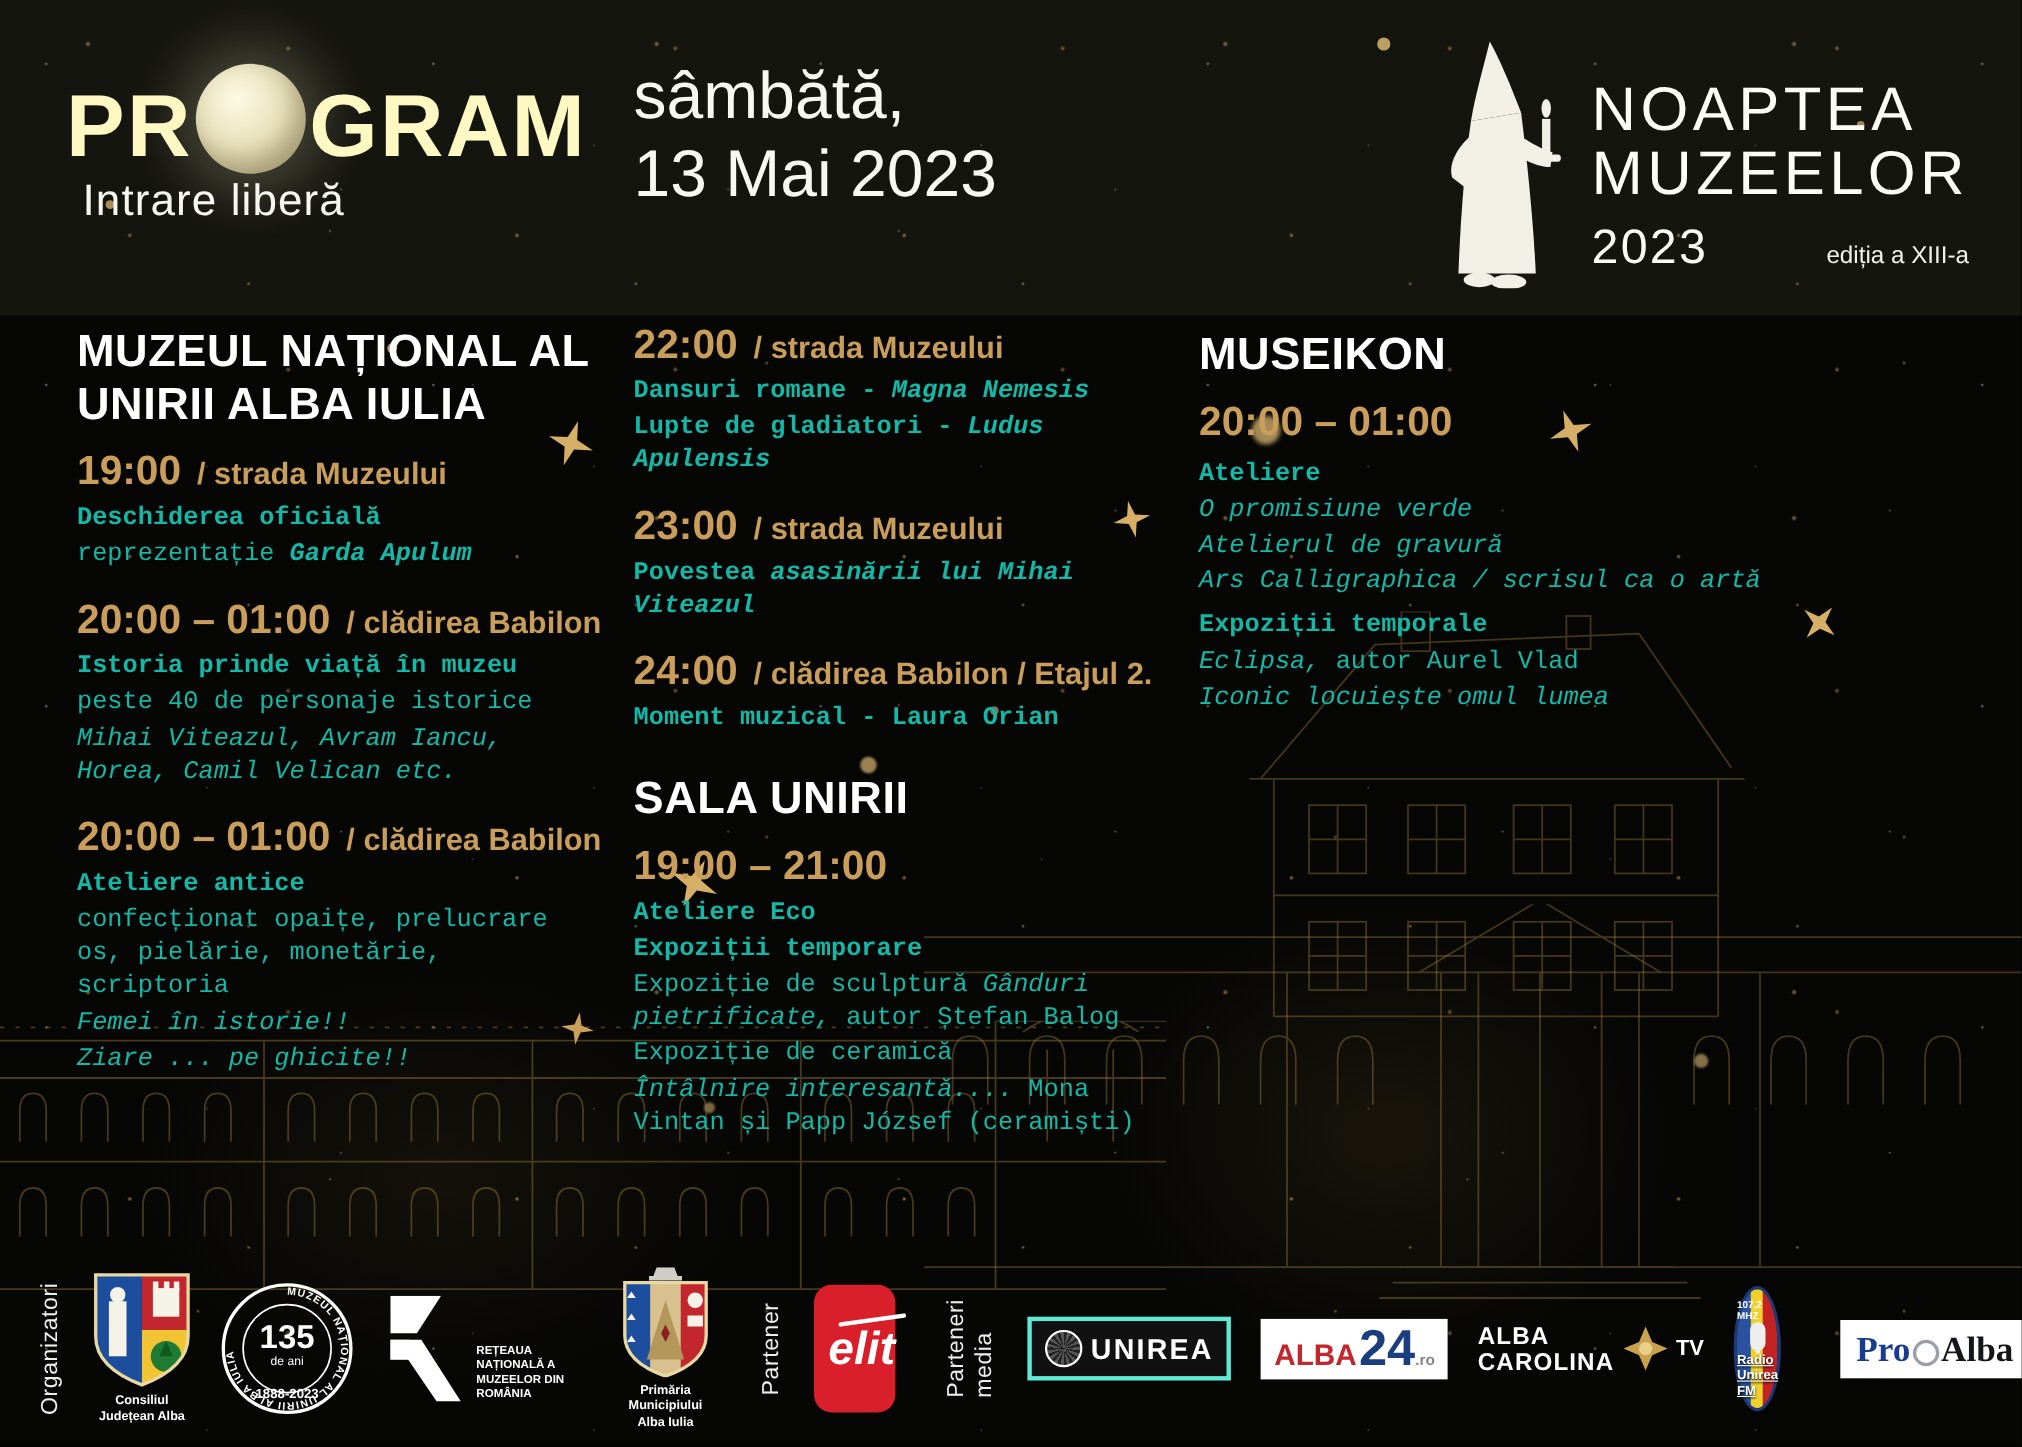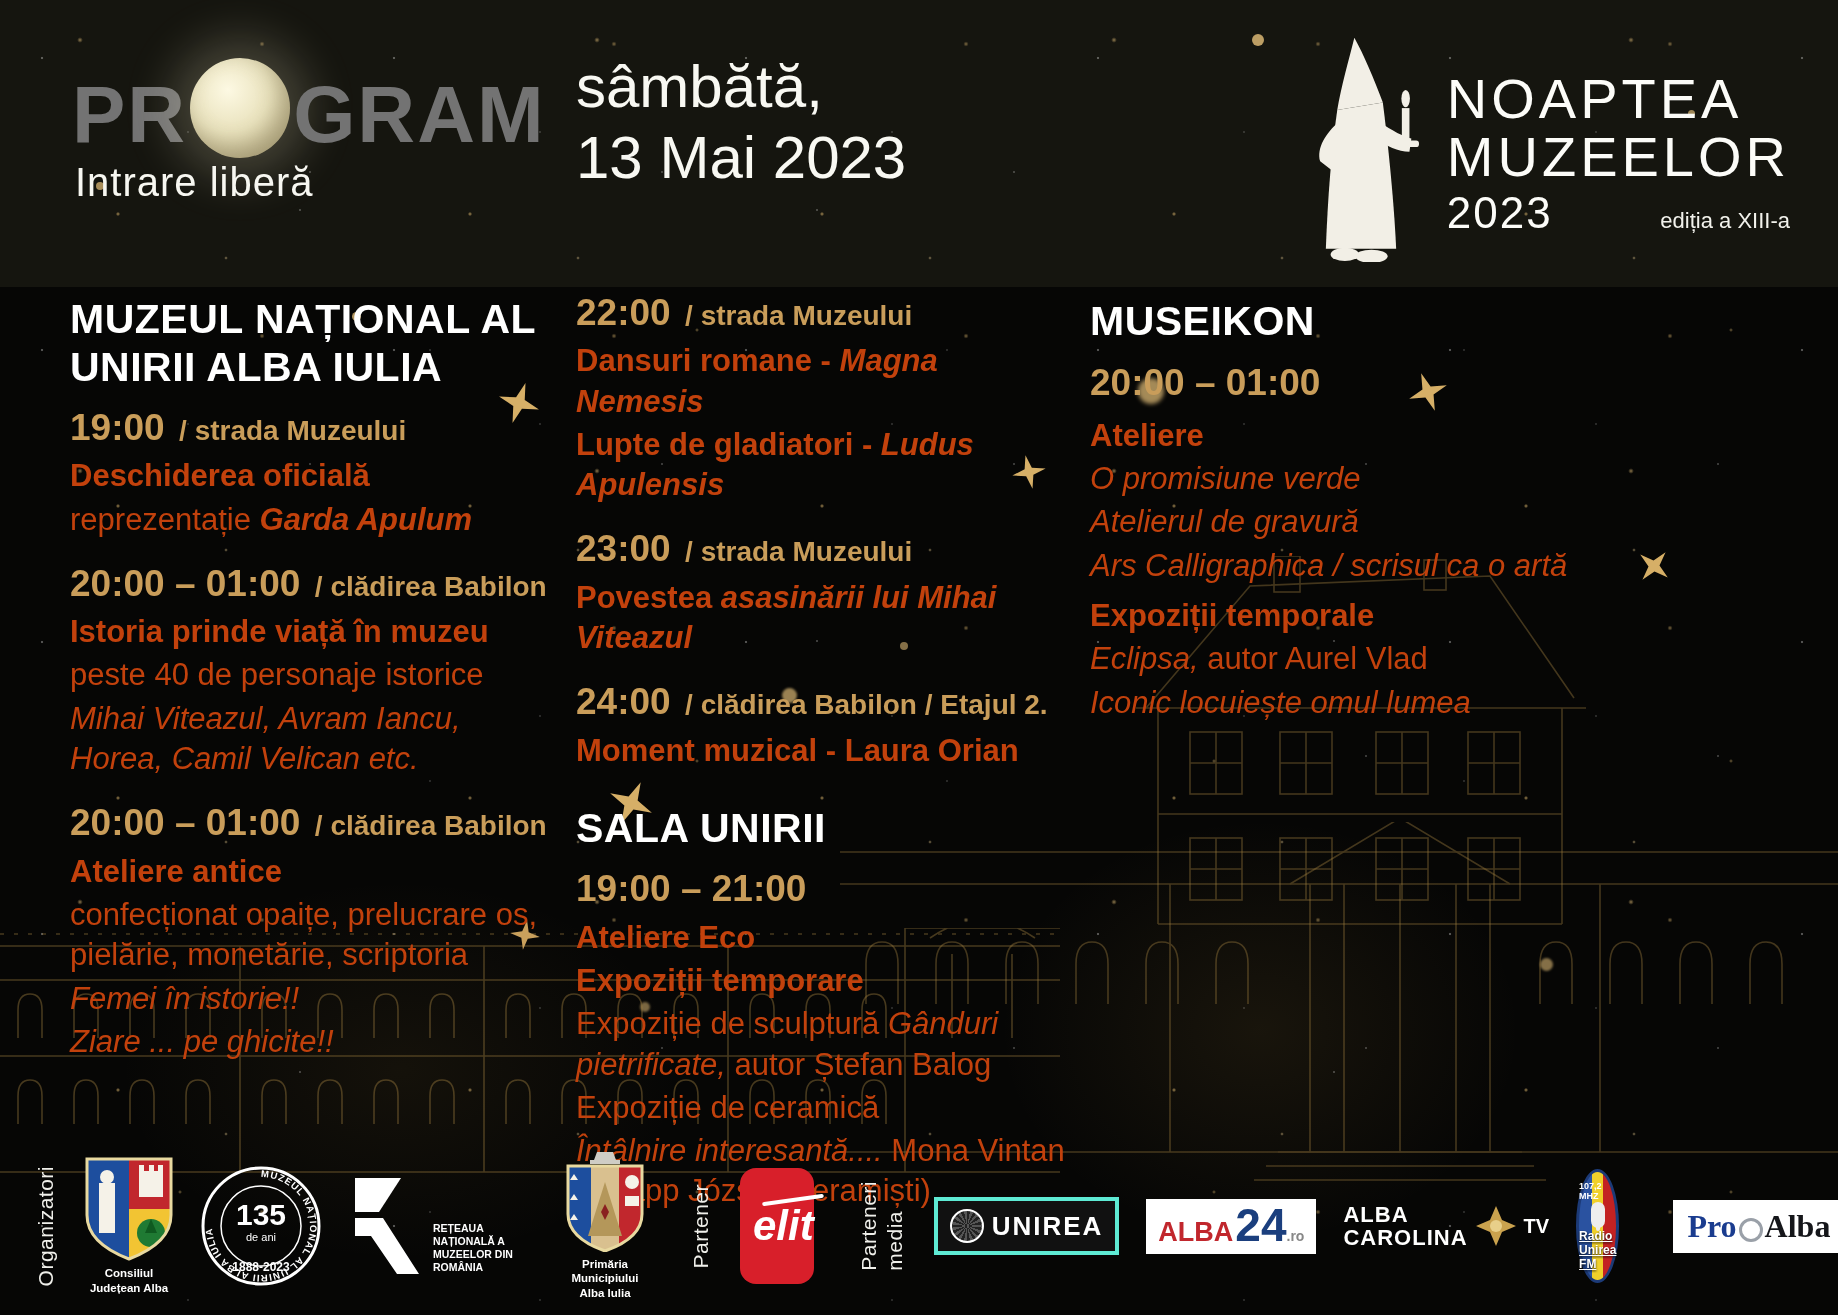--- a/index.html
+++ b/index.html
@@ -30,51 +30,51 @@
       radial-gradient(2px 2px at 180px 330px, rgba(212,176,106,.6), transparent 100%);
   }
   .dot{position:absolute; border-radius:50%; background:#d9b673; pointer-events:none; z-index:1;}
   .sparkle{position:absolute; z-index:2; pointer-events:none;}
   .glow{position:absolute; pointer-events:none; z-index:0;}
   
   .band-top{position:absolute; top:0; left:0; right:0; height:287px; background:#15150f; z-index:0;}
   
   .hdr{position:absolute; z-index:5;}
   .program-title{
-    position:absolute; left:72px; top:58px; z-index:5;
-    font-size:80px; font-weight:700; letter-spacing:2px; color:#737373; white-space:nowrap;
+    position:absolute; left:60px; top:58px; z-index:5;
+    font-size:80px; font-weight:700; letter-spacing:2px; color:#fef9c3; white-space:nowrap;
   }
   .moon{
     display:inline-block; width:100px; height:100px; border-radius:50%;
     vertical-align:-16px; margin:0 3px;
     background:radial-gradient(circle at 38% 32%, #fdf9e3 0%, #e9e2bd 45%, #cfc49a 75%, #b3a87f 100%);
     box-shadow:0 0 46px 20px rgba(240,230,195,.22), inset -8px -10px 22px rgba(120,110,80,.45);
   }
   .free-entry{position:absolute; left:75px; top:160px; z-index:5; font-size:40px; font-weight:400; color:#f7f7f1; letter-spacing:1px;}
   .date-block{position:absolute; left:576px; top:52px; z-index:5; font-size:60px; line-height:1.18; font-weight:400; color:#f8f8f2;}
   .brand{position:absolute; right:48px; top:34px; z-index:5; display:flex; align-items:flex-start; gap:22px;}
   .brand-text{padding-top:36px;}
   .brand-line{font-size:56px; font-weight:400; letter-spacing:4px; line-height:1.04; color:#fcfcf8;}
-  .brand-row{display:flex; align-items:baseline; justify-content:space-between; margin-top:2px;gap:36px;}
+  .brand-row{display:flex; align-items:baseline; justify-content:space-between; margin-top:14px;gap:36px;}
   .brand-year{font-size:44px; letter-spacing:2px; color:#fcfcf8;}
   .brand-edition{font-size:22px; color:#f2f2ec;}
   
   .col{position:absolute; z-index:5;}
   .col1{left:70px; top:296px; width:482px;}
   .col2{left:576px; top:290px; width:492px;}
   .col3{left:1090px; top:298px; width:706px;}
   h2.sec{
     margin:0 0 14px 0; font-size:41px; font-weight:700; line-height:1.16;
     letter-spacing:.5px; color:#fff;
   }
   .event{margin-bottom:21px;}
   .time-row{color:var(--gold,#c99d5a); font-weight:700; margin-bottom:5px; line-height:1.25;}
   .time{font-size:37px;}
   .loc{font-size:28px; margin-left:10px;}
-  .ln{margin:3px 0; font-size:31px; line-height:1.3; color:#c2410c;}
+  .ln{margin:3px 0; font-size:23px; line-height:1.3; color:#14b8a6;font-family:Liberation Mono, monospace;}
   .b{font-weight:700;}
   .i{font-style:italic;}
   .bi{font-weight:700; font-style:italic;}
   
   .footer{
     position:absolute; left:0; right:0; bottom:0; height:178px; z-index:6;
     display:flex; align-items:center; gap:27px; padding:0 34px;
   }
   .vlabel{
     display:flex; gap:2px; color:#efefea; font-size:21px; letter-spacing:.5px;

